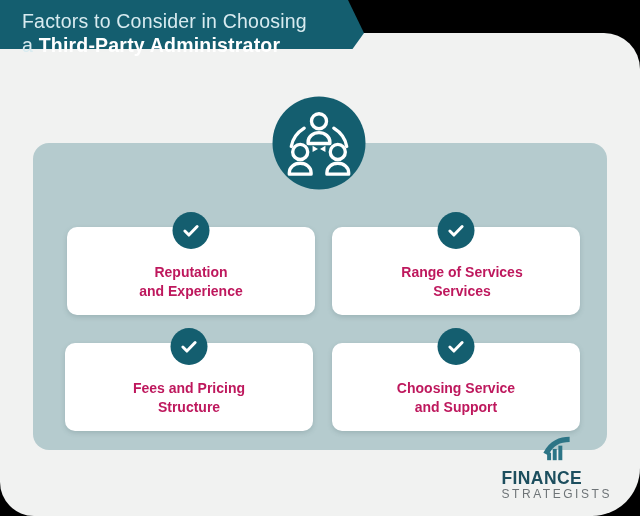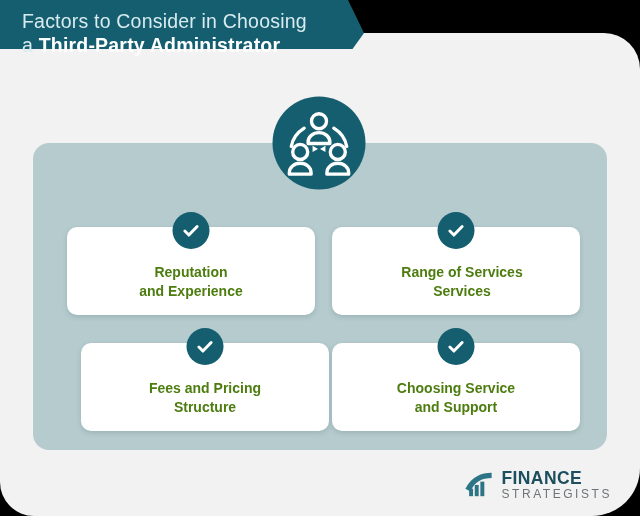--- a/index.html
+++ b/index.html
@@ -34,32 +34,32 @@
     position:absolute; left:272px; top:63px; width:94px; height:94px; z-index:3;
   }
   
   .card {
     position:absolute; width:248px; height:88px; background:#ffffff;
     border-radius:10px; box-shadow:0 2px 5px rgba(70,95,100,0.22);
     text-align:center; padding-top:36px;
   }
   .card.c1 { left:34px;  top:84px; }
   .card.c2 { left:299px; top:84px;padding-left:12px; }
-  .card.c3 { left:48px;  top:200px; }
+  .card.c3 { left:32px;  top:200px; }
   .card.c4 { left:299px; top:200px; }
-  .card .label { font-size:14px; font-weight:bold; color:#4d7c0f; line-height:19px; }
+  .card .label { font-size:14px; font-weight:bold; color:#be185d; line-height:19px; }
   .badge {
     position:absolute; left:50%; top:-15px; transform:translateX(-50%);
     width:37px; height:37px; border-radius:50%; background:#145e6f;
     display:flex; align-items:center; justify-content:center;
   }
   
   .brand {
     position:absolute; right:28px; bottom:17px;
-    display:flex; align-items:center; gap:7px;
+    display:flex; align-items:center; gap:7px;flex-direction:column;
   }
   .brand-text { display:flex; flex-direction:column; }
   .brand-name { font-size:17.5px; font-weight:bold; color:#1c4e5e; line-height:17px; letter-spacing:0.4px; }
   .brand-sub  { font-size:12px; color:#6e7477; letter-spacing:2.55px; line-height:10px; margin-top:2px; }
 </style>
 </head>
 <body>
 
 <div class="stage">
 

